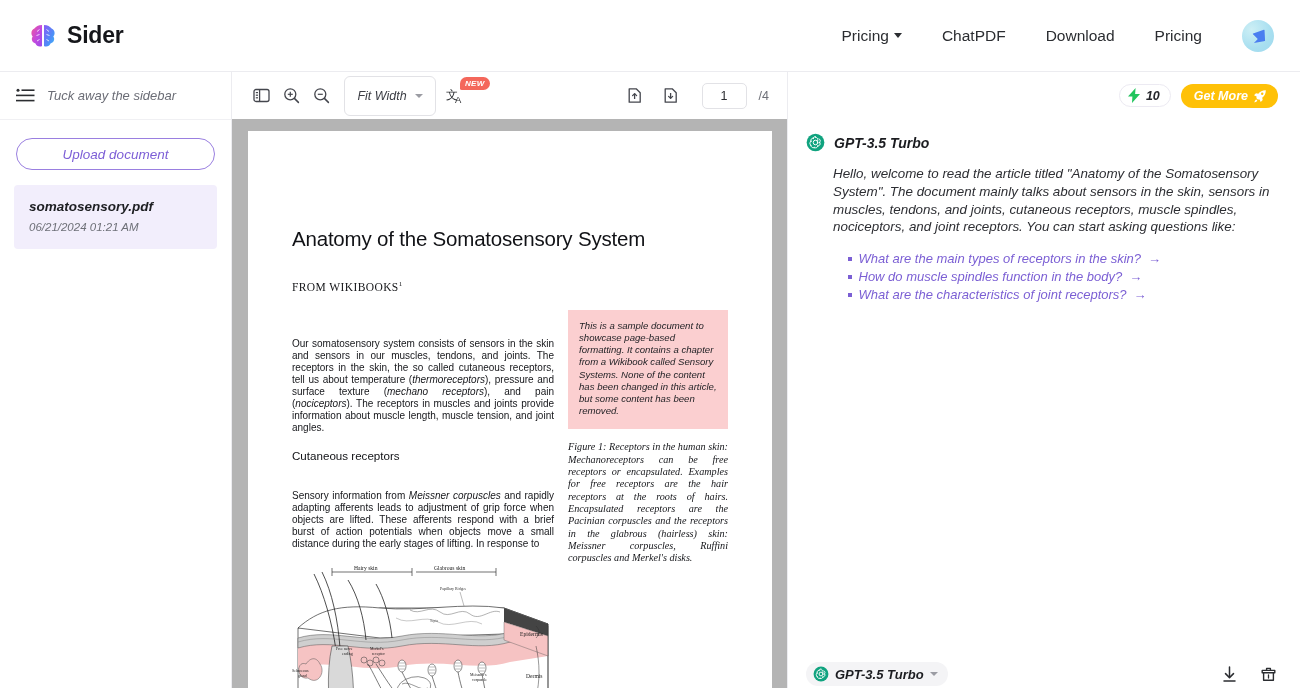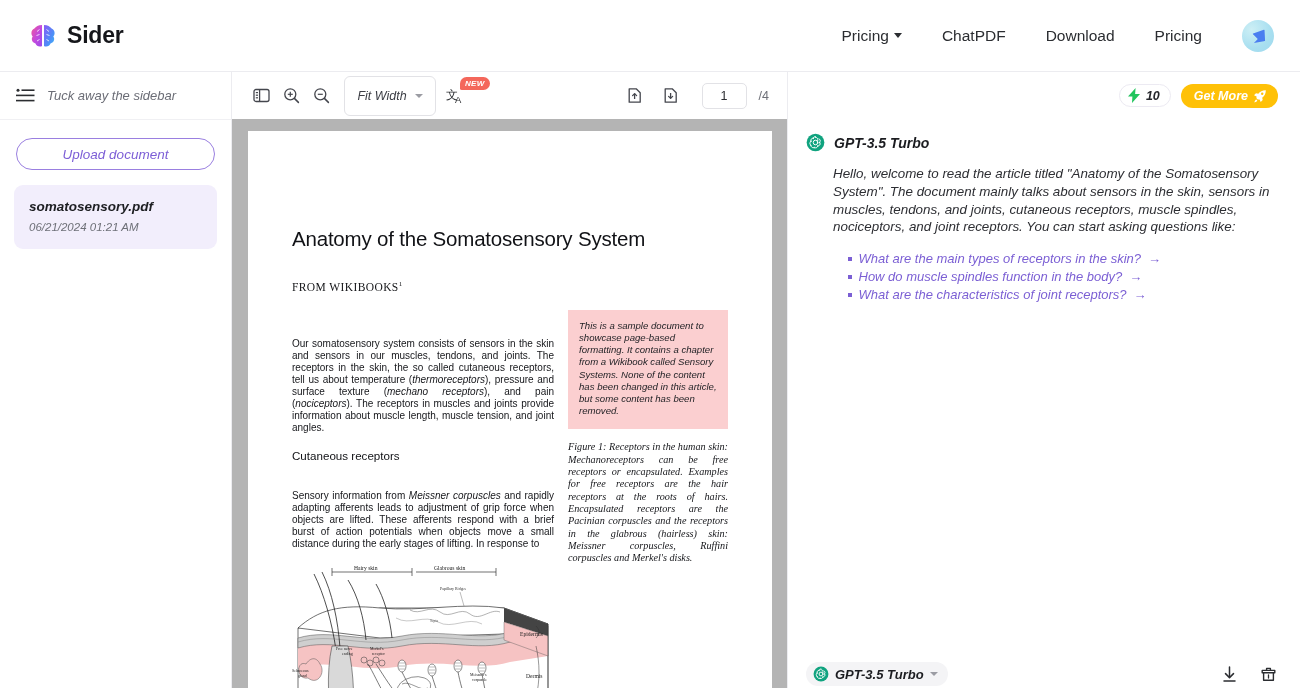--- a/index.html
+++ b/index.html
@@ -44,21 +44,21 @@
   
   .sidebar { width: 232px; height: 632px; border-right: 1px solid #ececf0; background: #fff; display: flex; flex-direction: column; }
   .tuck-row { height: 48px; display: flex; align-items: center; gap: 12px; padding-left: 16px; border-bottom: 1px solid #f0f0f3; }
   .tuck-label { font-size: 13px; color: #6b6d76; font-style: italic; }
   .upload-btn {
     margin: 18px 16px 0 16px; height: 32px; border: 1.3px solid #9a7fe0; border-radius: 16px;
     display: flex; align-items: center; justify-content: center;
     color: #7c5ed6; font-size: 13.5px; font-style: italic; cursor: pointer; background: #fff;
   }
   .doc-card {
-    margin: 15px 14px 0 14px; background: #f2eefc; border-radius: 9px; padding: 14px 15px 16px 15px; cursor: pointer;
+    margin: 15px 14px 0 14px; background: #f2eefc; border-radius: 4px; padding: 14px 15px 16px 15px; cursor: pointer;
   }
   .doc-name { font-size: 13.5px; color: #1d1e22; font-style: italic; font-weight: 600; margin-bottom: 7px; }
   .doc-date { font-size: 11.5px; color: #6e7078; font-style: italic; }
 
   
   .pdf-pane { width: 556px; height: 632px; display: flex; flex-direction: column; border-right: 1px solid #ececf0; background: #fff; }
   .pdf-toolbar { height: 47px; display: flex; align-items: center; padding: 0 14px; gap: 0; position: relative; }
   .tb-icon { width: 30px; height: 30px; display: flex; align-items: center; justify-content: center; cursor: pointer; border-radius: 5px; }
   .fit-select {
     margin-left: 8px; height: 40px; min-width: 92px; border: 1px solid #e2e2e6; border-radius: 6px;

